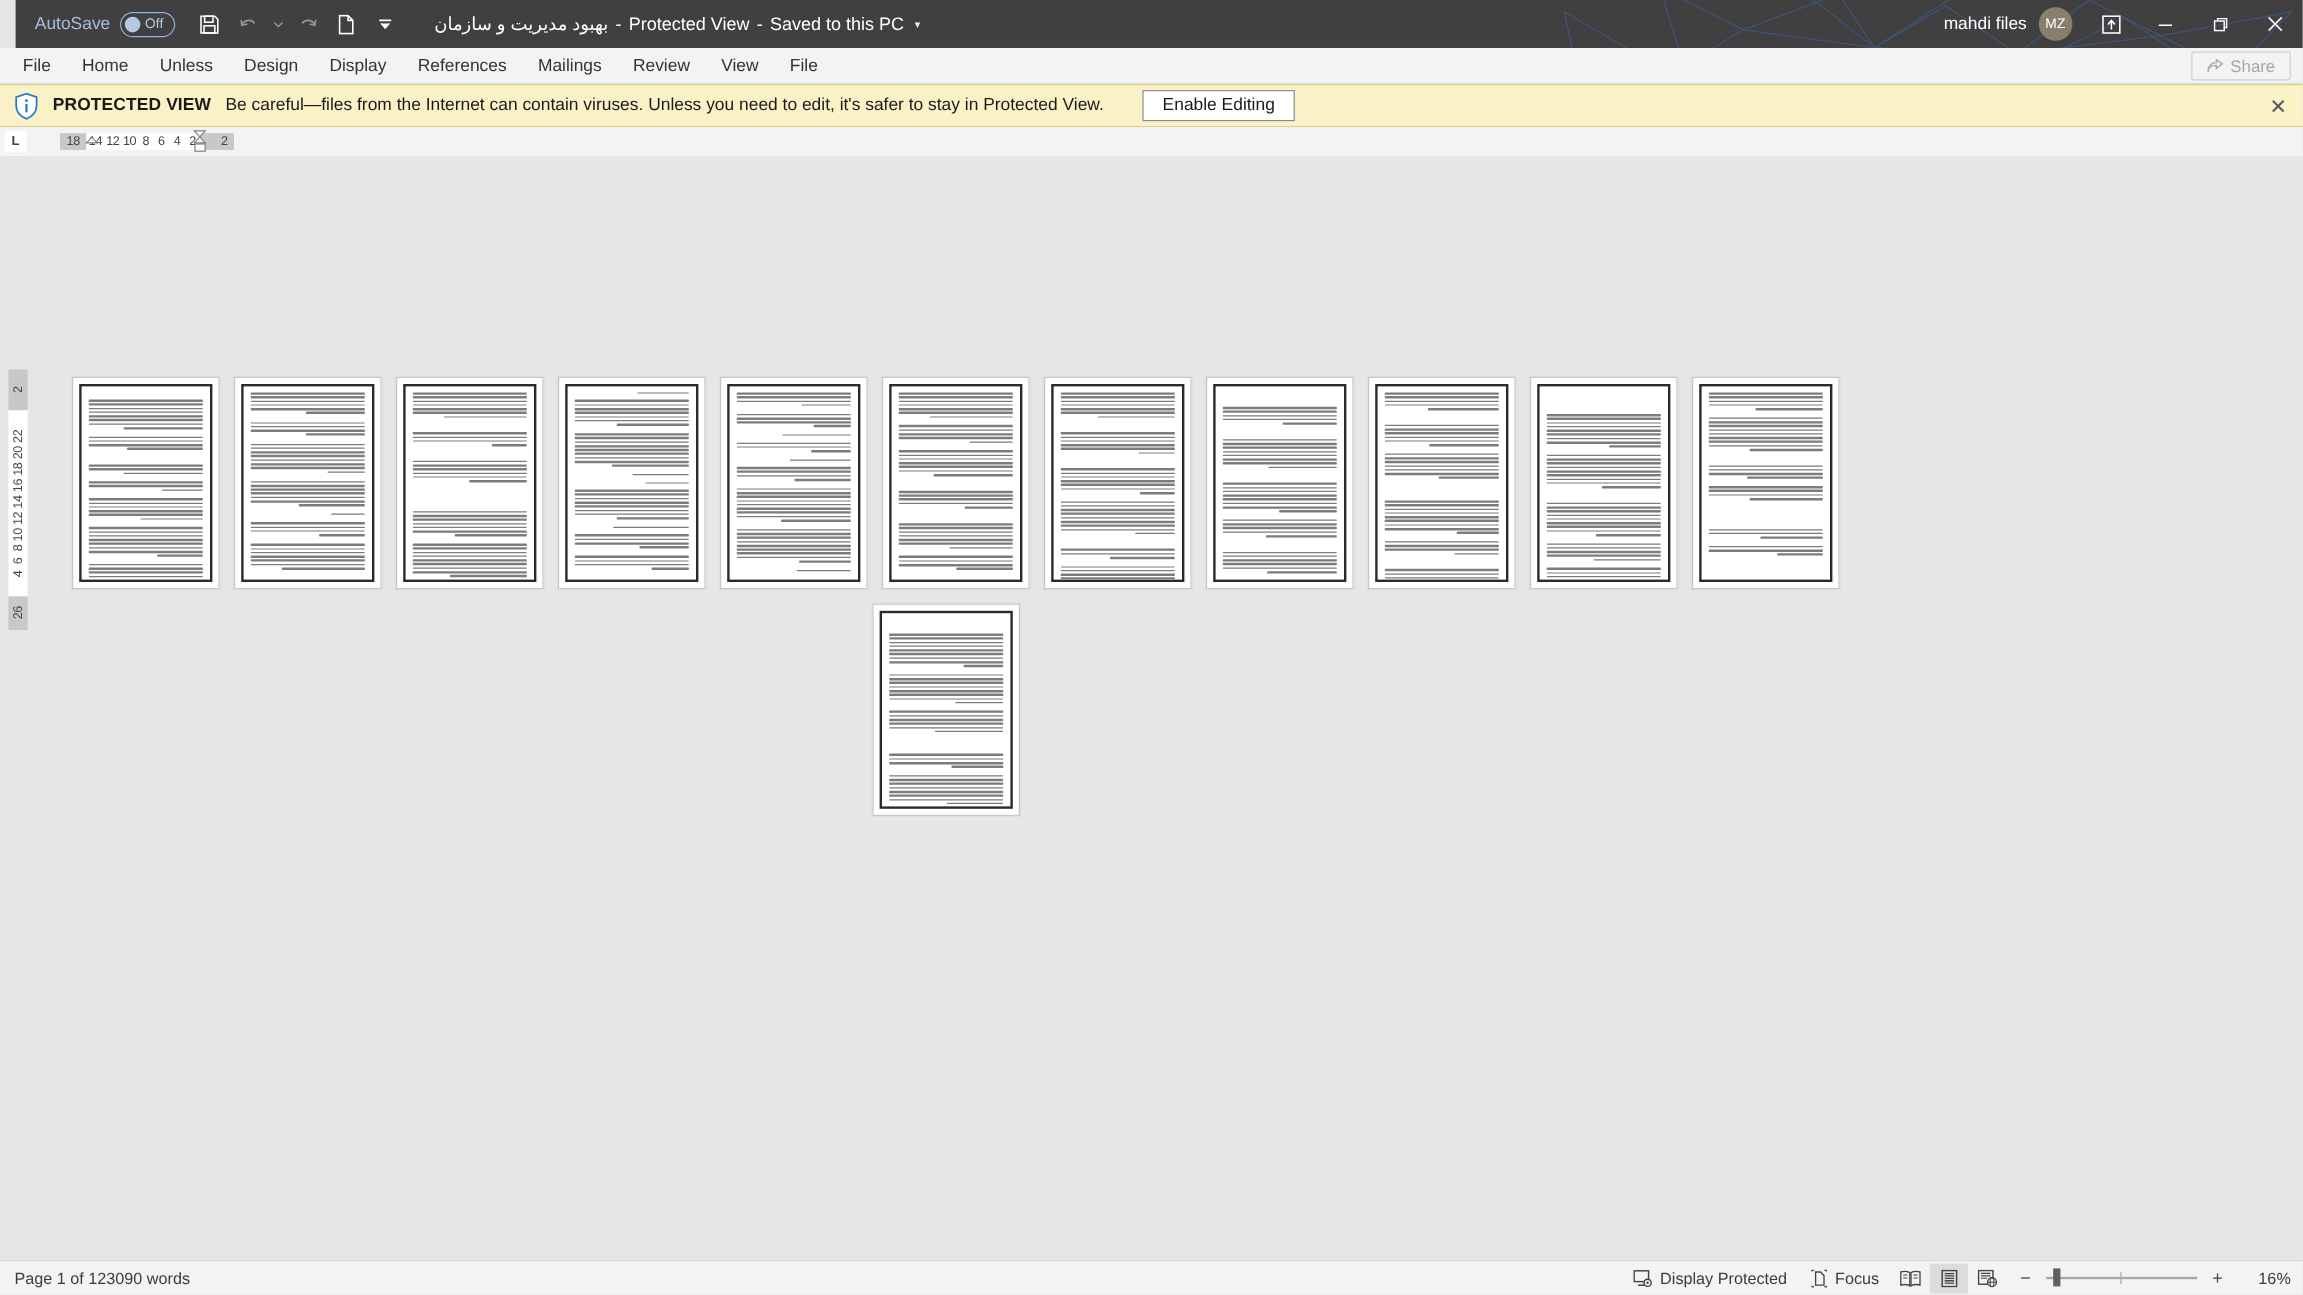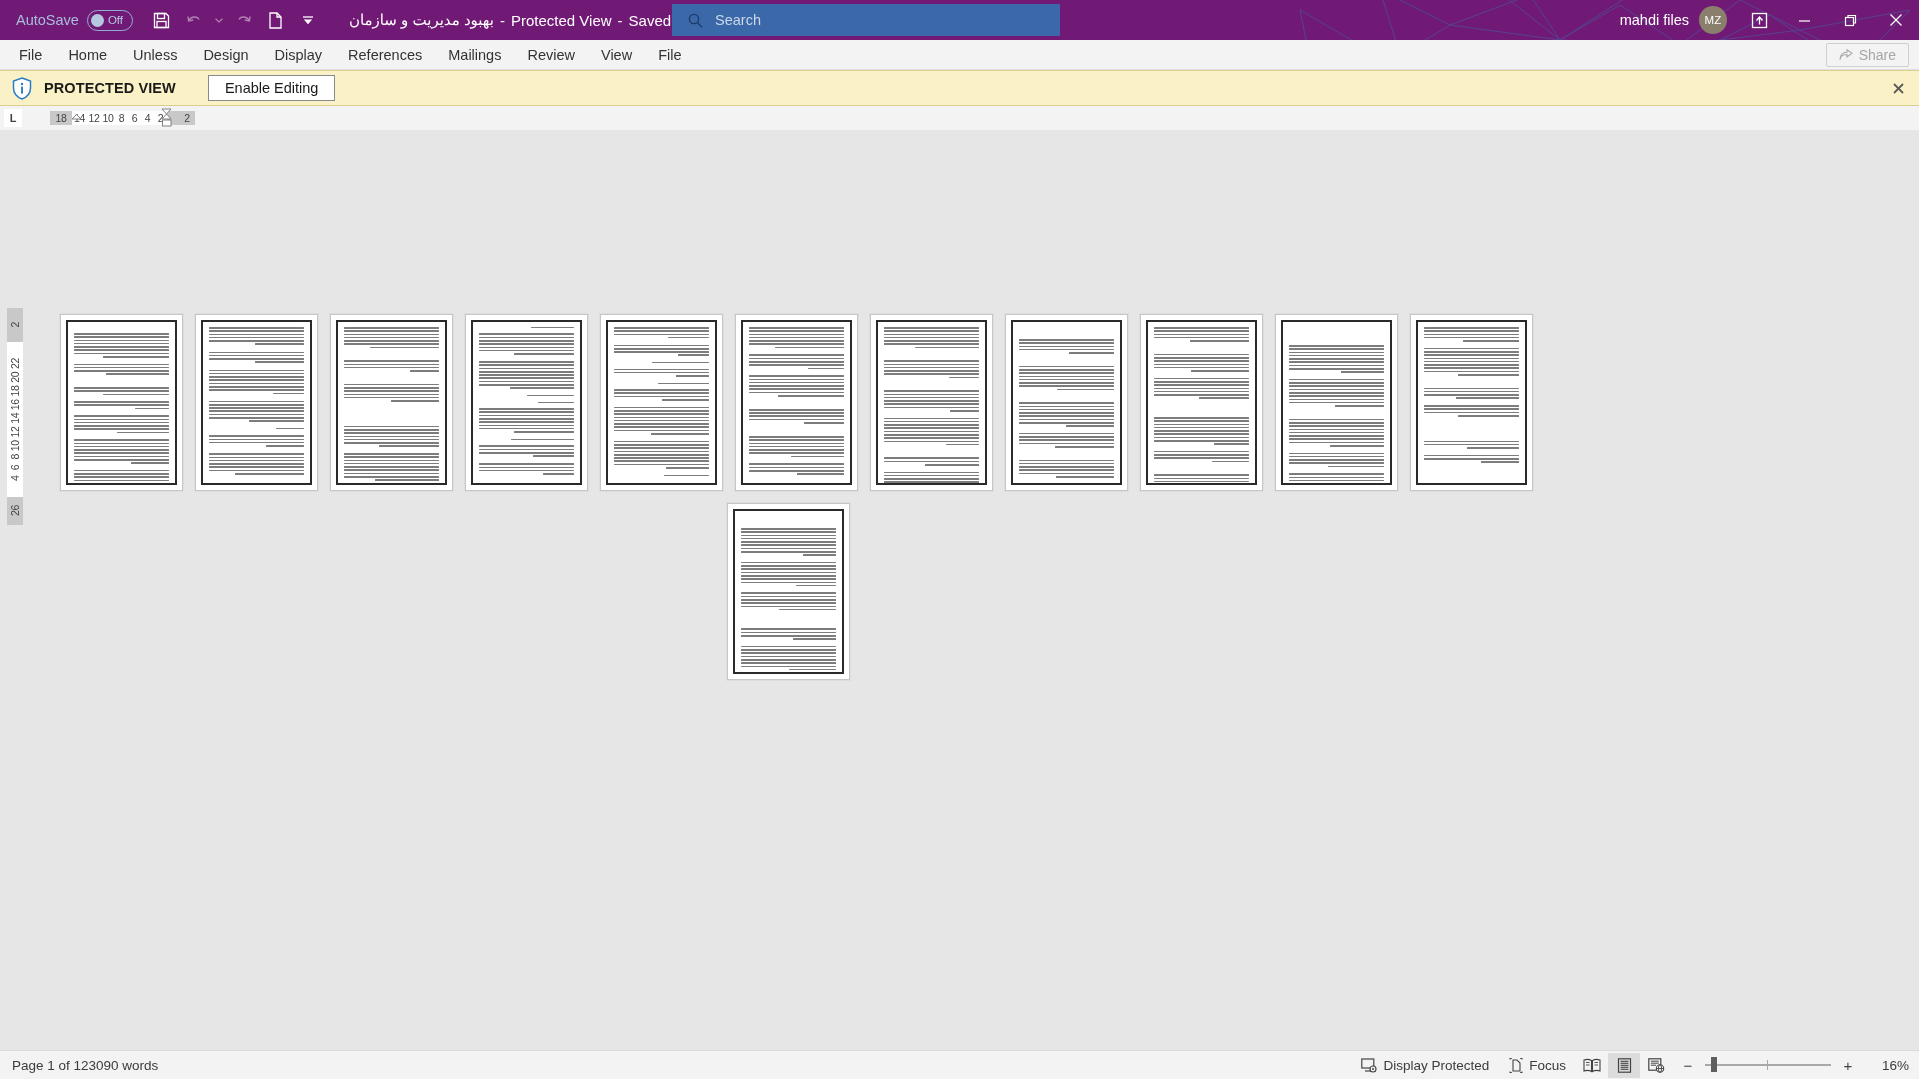--- a/index.html
+++ b/index.html
@@ -7,26 +7,27 @@
     width: 1919px; height: 1079px;
     overflow: hidden;
     font-family: "Liberation Sans", sans-serif;
     background: #e6e6e6;
   }
 
   
   .titlebar {
     position: relative;
     height: 40px;
-    background: #701a75;
+    background: #404040;
     display: flex;
     align-items: center;
     color: #fff;
     font-size: 15px;
     overflow: hidden;
+    margin-left: 13px;
   }
   .tb-pattern {
     position: absolute; inset: 0;
     pointer-events: none; opacity: .5;
   }
   .tb-left { display: flex; align-items: center; z-index: 2; }
   .autosave-wrap {
     display: flex; align-items: center; gap: 8px;
     margin-left: 16px;
   }
@@ -315,27 +316,20 @@
 
   <div class="tb-title">
     <span class="doc-name">بهبود مدیریت و سازمان</span>
     <span>-</span>
     <span>Protected View</span>
     <span>-</span>
     <span>Saved to this PC</span>
     <span class="caret">▾</span>
   </div>
 
-  <div class="searchbox">
-    <svg width="15" height="15" viewBox="0 0 15 15">
-        <circle cx="6" cy="6" r="4.6" fill="none" stroke="#1b3a68" stroke-width="1.4"></circle>
-        <line x1="9.4" y1="9.4" x2="14" y2="14.4" stroke="#1b3a68" stroke-width="1.4"></line>
-      </svg>
-    <span class="sb-text">Search</span>
-  </div>
 
   <div class="tb-right">
     <span class="acct-name">mahdi files</span>
     <span class="avatar">MZ</span>
     <span class="ribbon-display">
       <svg width="17" height="17" viewBox="0 0 17 17">
           <rect x="1.5" y="1.5" width="14" height="14" fill="none" stroke="#fff" stroke-width="1.3"></rect>
           <path d="M8.5 12.5 V5.5 M5.5 8.5 L8.5 5 L11.5 8.5" fill="none" stroke="#fff" stroke-width="1.3"></path>
         </svg>
     </span>
@@ -402,20 +396,21 @@
 
 <div class="pvbar">
   <span class="pv-icon">
     <svg width="20" height="23" viewBox="0 0 20 23">
         <path d="M10 1 L18.5 4 V11 C18.5 16.5 14.5 20.3 10 22 C5.5 20.3 1.5 16.5 1.5 11 V4Z" fill="#fff" stroke="#2b7cc7" stroke-width="1.5"></path>
         <circle cx="10" cy="7" r="1.2" fill="#2b7cc7"></circle>
         <rect x="9.1" y="9.6" width="1.9" height="7" fill="#2b7cc7"></rect>
       </svg>
   </span>
   <span class="pv-title">PROTECTED VIEW</span>
+  <span class="pv-msg">Be careful—files from the Internet can contain viruses. Unless you need to edit, it's safer to stay in Protected View.</span>
   <span class="pv-enable">Enable Editing</span>
   <span class="pv-close">
     <svg width="11" height="11" viewBox="0 0 11 11">
         <line x1="1" y1="1" x2="10" y2="10" stroke="#5a5a5a" stroke-width="1.8"></line>
         <line x1="10" y1="1" x2="1" y2="10" stroke="#5a5a5a" stroke-width="1.8"></line>
       </svg>
   </span>
 </div>
 
 <div class="hruler">

